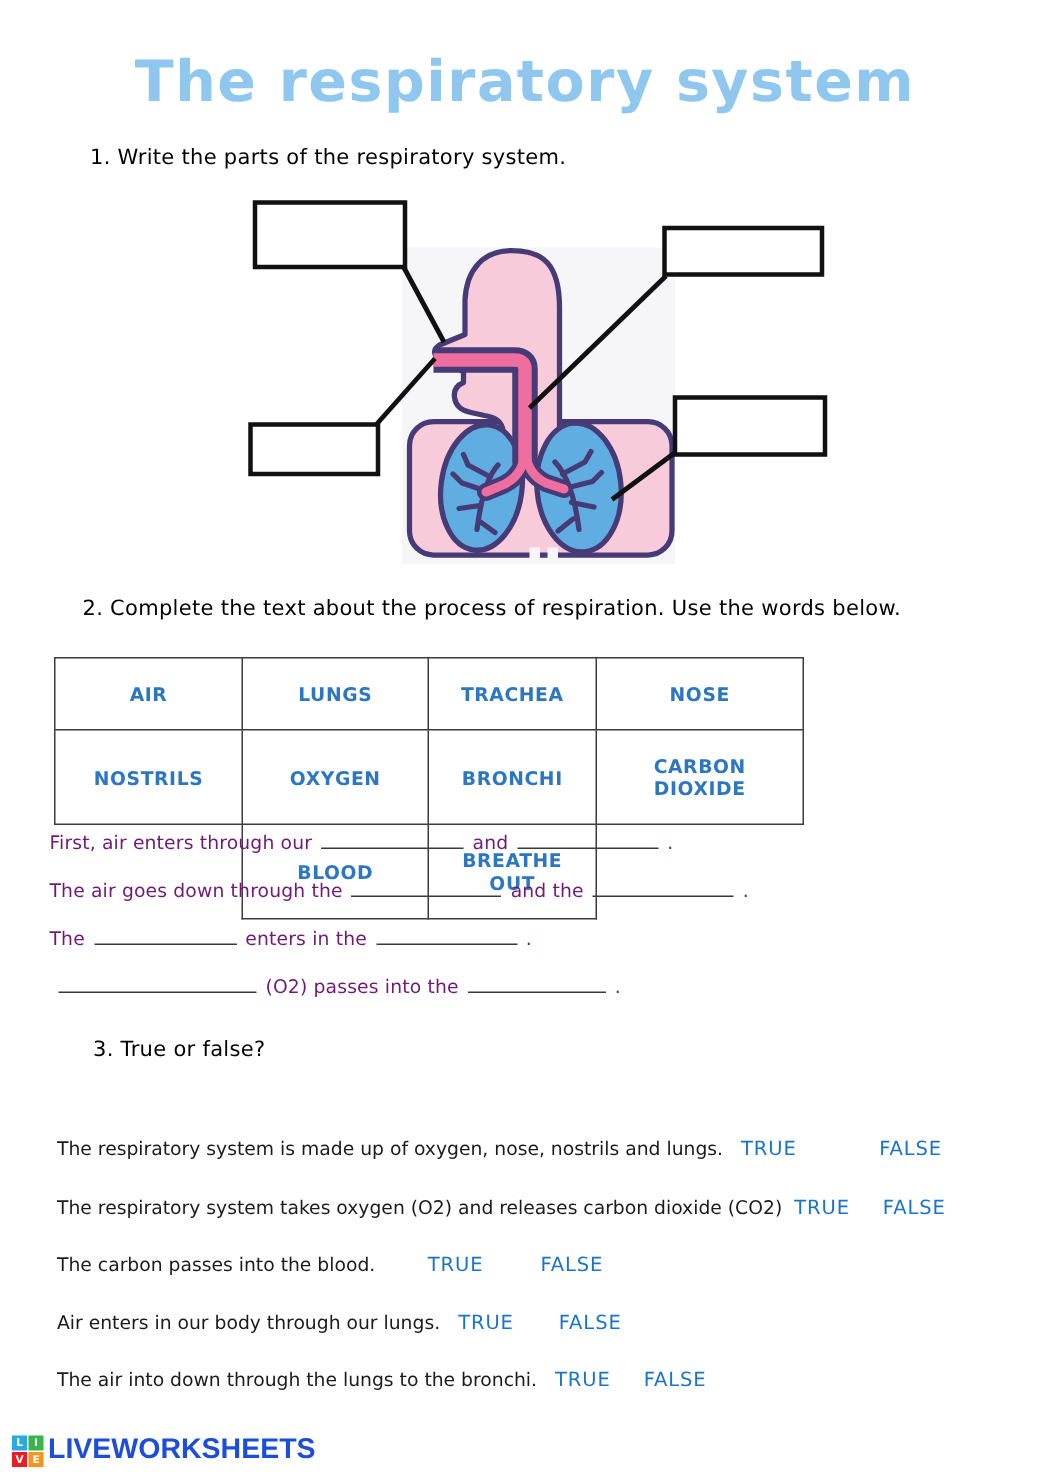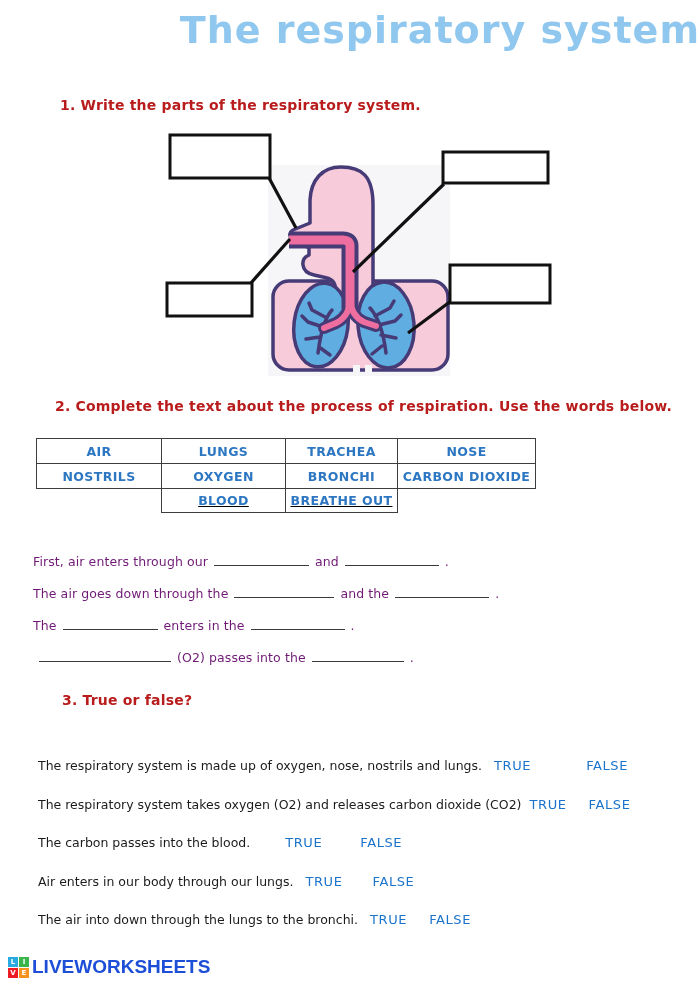--- a/index.html
+++ b/index.html
@@ -1,38 +1,38 @@
 <!DOCTYPE html>
 <html><head>
 <meta charset="utf-8">
 <style>
   html,body{margin:0;padding:0;}
   body{
     width:700px;height:989px;position:relative;background:#ffffff;
     font-family:"DejaVu Sans",sans-serif;overflow:hidden;
   }
   #page-title{
-    position:absolute;top:8px;left:0;right:0;text-align:right;
+    position:absolute;top:32px;left:0;right:0;text-align:center;
     font-size:38px;font-weight:bold;color:#90c7ee;letter-spacing:1px;
   }
-  .h{position:absolute;font-weight:bold;font-size:14px;color:#b91c1c;letter-spacing:.2px;}
+  .h{position:absolute;font-weight:normal;font-size:14px;color:#000000;letter-spacing:.2px;}
   #h1{left:60px;top:97px;}
   #h2{left:55px;top:398px;}
   #h3{left:62px;top:692px;}
 
   #diagram-wrap{position:absolute;left:150px;top:130px;width:420px;height:250px;}
 
   #wordbank{position:absolute;left:36px;top:438px;border-collapse:collapse;table-layout:fixed;}
   #wordbank td{
     border:1.5px solid #3d3d3d;text-align:center;vertical-align:middle;
-    color:#2d77c2;font-size:12.5px;font-weight:bold;letter-spacing:.4px;padding:4px;
+    color:#2d77c2;font-size:12.5px;font-weight:bold;letter-spacing:.4px;padding:16px;
   }
   #wordbank td.empty{border:none;}
   #wordbank tr{height:25px;}
-  #wordbank tr:nth-child(3){height:15px;text-decoration:underline;}
+  #wordbank tr:nth-child(3){height:15px;}
 
   #fill-sentences{position:absolute;left:33px;top:553px;width:650px;}
   .sentence{line-height:17px;margin-bottom:15px;font-size:12.5px;color:#701a75;white-space:nowrap;}
   .stext{letter-spacing:.1px;}
   .blank{
     display:inline-block;border-bottom:1.5px solid #3a3a3a;height:12px;
     margin:0 6px;vertical-align:baseline;
   }
 
   #tf-list{position:absolute;left:38px;top:758px;}

